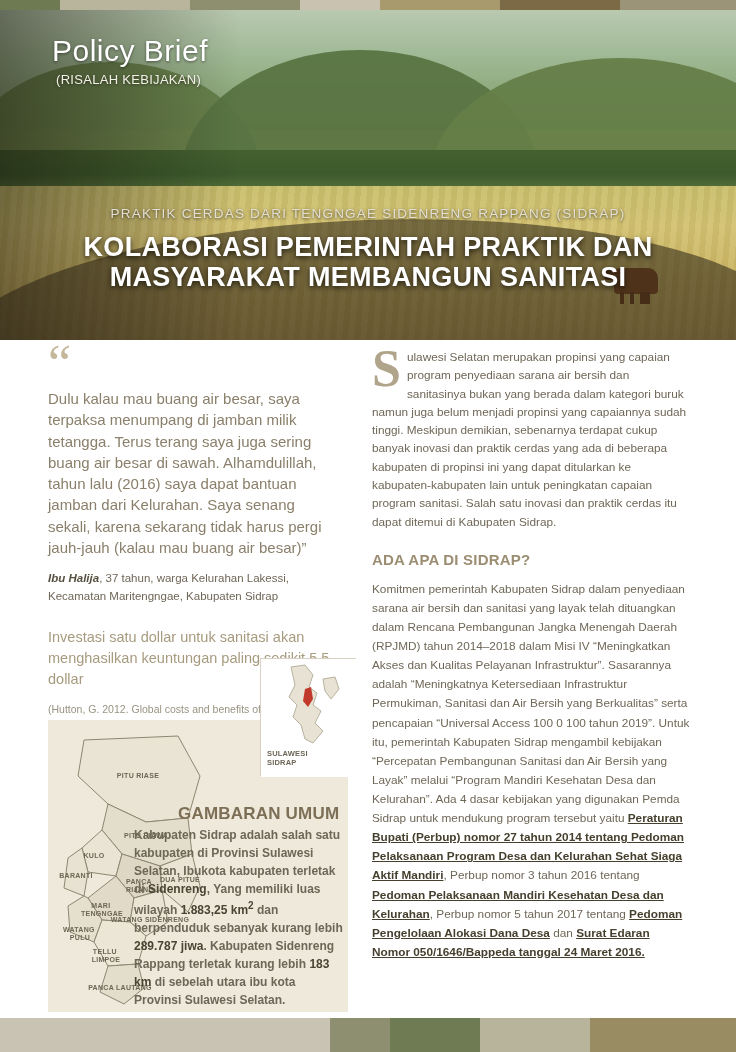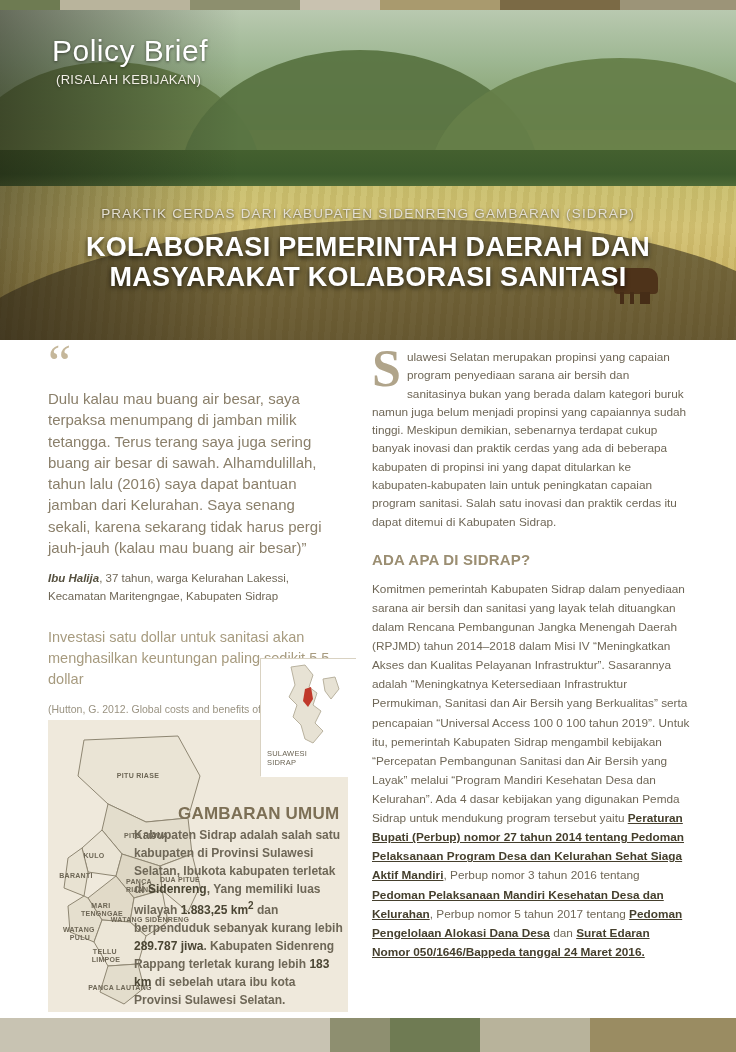--- a/index.html
+++ b/index.html
@@ -120,21 +120,21 @@
     position:absolute; left:48px; top:372px; width:300px; height:292px;
     background:#efe9dc;
   }
   .map-svg { position:absolute; left:2px; top:6px; }
   .inset {
     position:absolute; right:-8px; top:-62px; width:96px; height:118px;
     background:#ffffff; border:1px solid #d9d2c2;
   }
   .inset-label {
     position:absolute; left:6px; bottom:8px; font-size:7.5px; color:#6c6555; line-height:1.2;
-    font-weight:normal; letter-spacing:.2px;
+    font-weight:bold; letter-spacing:.2px;
   }
   .gambaran-title {
     position:absolute; left:130px; top:84px; width:170px;
     color:#7c6f55; font-weight:bold; font-size:17px; letter-spacing:.2px;
   }
   .gambaran-text {
     position:absolute; left:86px; top:106px; width:212px;
     color:#6e6757; font-size:12px; line-height:1.5; text-align:left;font-weight:bold;
   }
   .gambaran-text b { color:#4a4533; }
@@ -175,22 +175,22 @@
   <div class="hill h2"></div>
   <div class="hill h3"></div>
   <div class="treeline"></div>
   <div class="field"></div>
   <div class="cow"></div>
   <div class="shade-left"></div>
   <div class="swoosh"></div>
 
   <div class="brief-title">Policy Brief</div>
   <div class="brief-sub">(RISALAH KEBIJAKAN)</div>
-  <div class="kicker">PRAKTIK CERDAS DARI KABUPATEN SIDENRENG GAMBARAN (SIDRAP)</div>
-  <div class="headline">KOLABORASI PEMERINTAH DAERAH DAN MASYARAKAT KOLABORASI SANITASI</div>
+  <div class="kicker">PRAKTIK CERDAS DARI TENGNGAE SIDENRENG RAPPANG (SIDRAP)</div>
+  <div class="headline">KOLABORASI PEMERINTAH PRAKTIK DAN MASYARAKAT MEMBANGUN SANITASI</div>
 </div>
 
 <div class="body-wrap">
 
   <div class="col-left">
     <span class="quote-mark">“</span>
     <div class="quote-text">Dulu kalau mau buang air besar, saya terpaksa menumpang di jamban milik tetangga. Terus terang saya juga sering buang air besar di sawah. Alhamdulillah, tahun lalu (2016) saya dapat bantuan jamban dari Kelurahan. Saya senang sekali, karena sekarang tidak harus pergi jauh-jauh (kalau mau buang air besar)”</div>
     <div class="quote-attr">
       <strong>Ibu Halija</strong><span>, 37 tahun, warga Kelurahan Lakessi, Kecamatan Maritengngae, Kabupaten Sidrap</span>
     </div>

